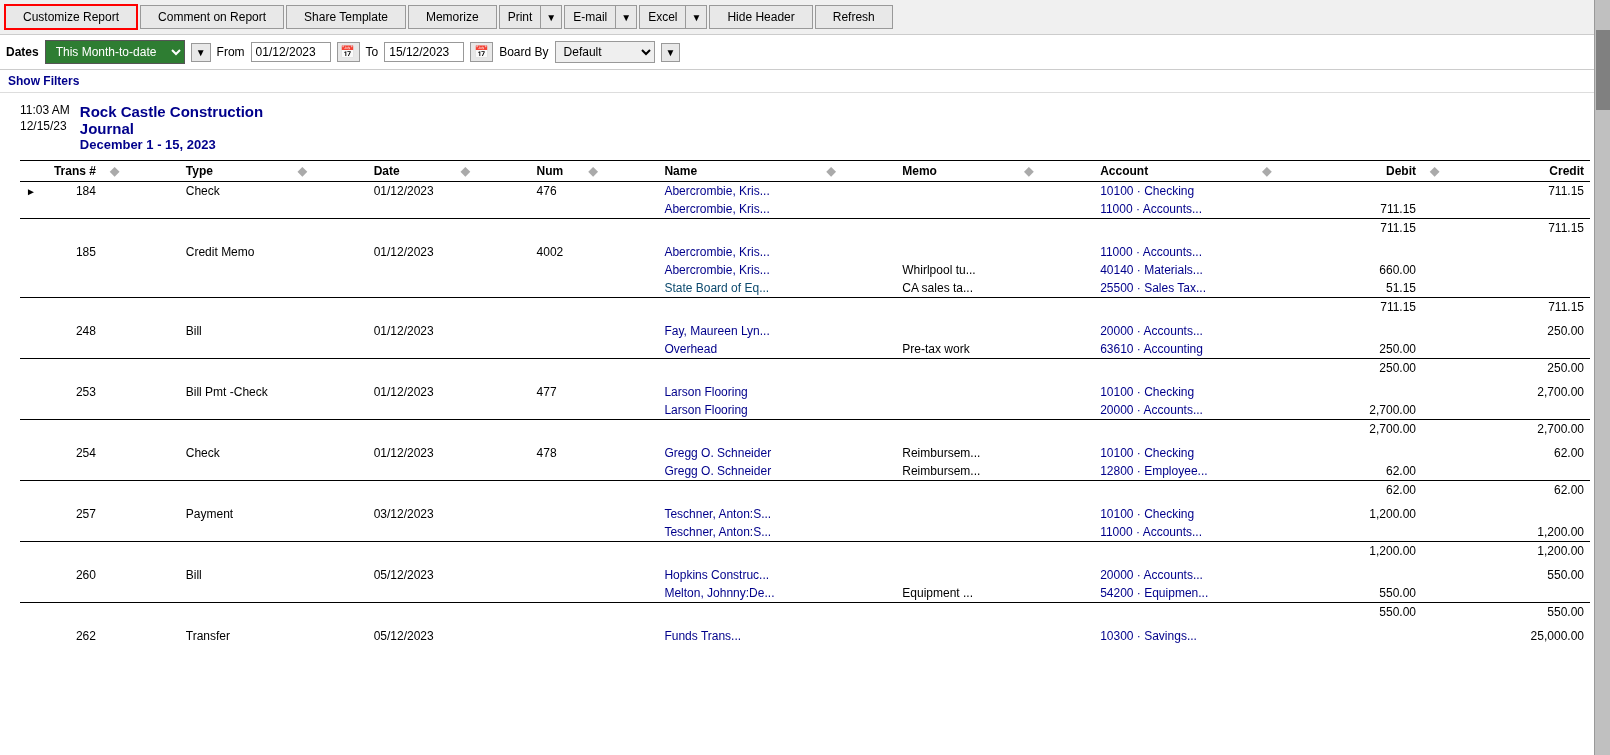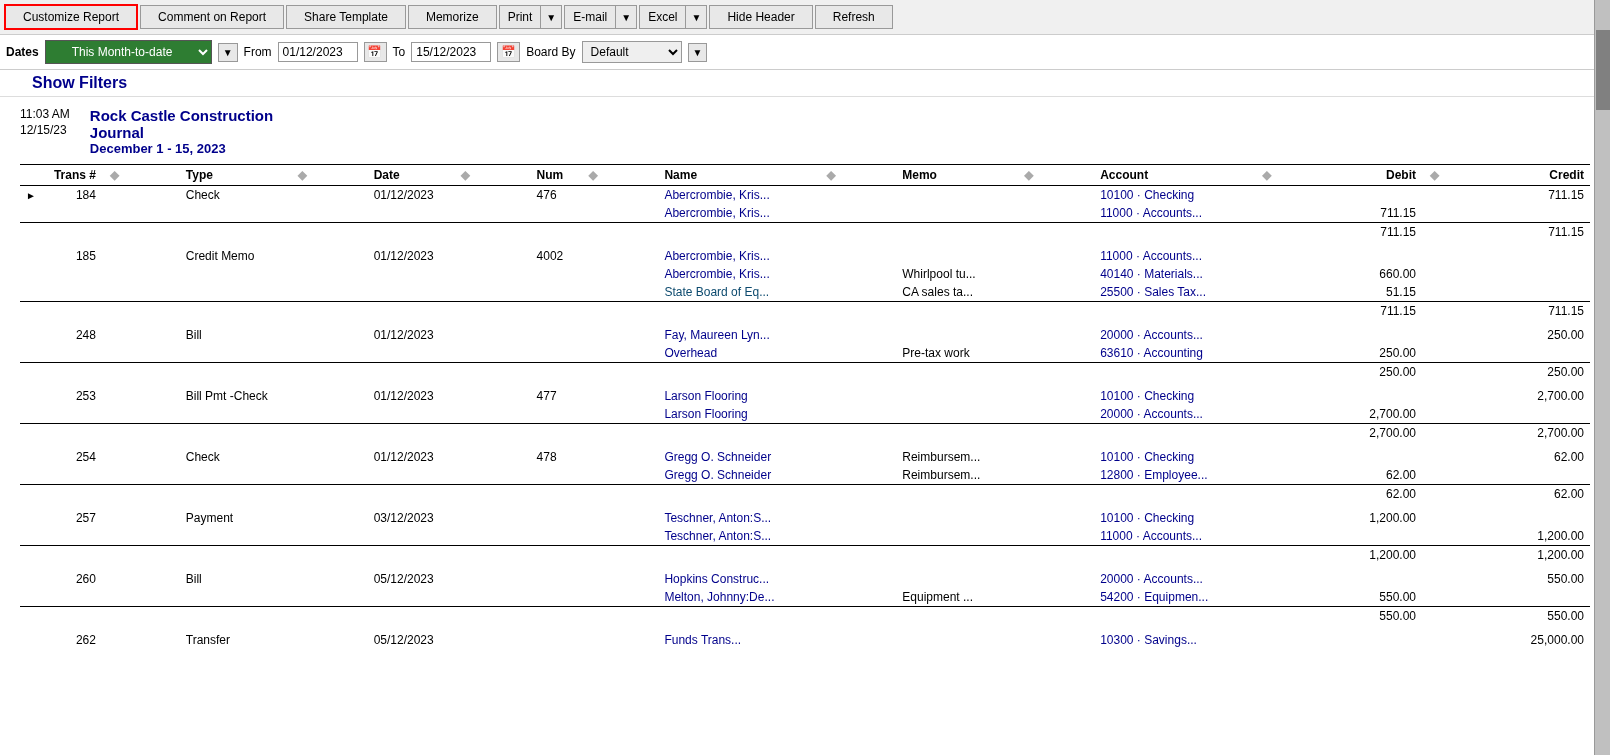--- a/index.html
+++ b/index.html
@@ -47,21 +47,21 @@
       align-items: center;
       padding: 5px 6px;
       border-bottom: 1px solid #ccc;
       gap: 6px;
       background: #fff;
     }
     .dates-label { font-size: 12px; font-weight: bold; }
     .dates-dropdown {
       background: #2e7d32;
       color: #fff;
-      padding: 3px 22px;
+      padding: 3px 6px;
       font-size: 12px;
       border: 1px solid #555;
       cursor: pointer;
       min-width: 140px;
     }
     .dates-arrow-btn {
       padding: 3px 4px;
       font-size: 10px;
       border: 1px solid #999;
       background: #e8e8e8;
@@ -89,25 +89,24 @@
       width: 100px;
     }
 
     
     #show-filters {
       padding: 4px 8px;
       border-bottom: 1px solid #ddd;
     }
     .show-filters-link {
       color: #00008b;
-      font-size: 16px;
+      font-size: 12px;
       text-decoration: none;
       cursor: pointer;
       font-weight: bold;
-      margin-left: 24px;
     }
 
     
     #report-area {
       padding: 10px 20px;
       overflow: auto;
       height: calc(100vh - 130px);
     }
 
     
@@ -217,21 +216,21 @@
     <option>Default</option>
   </select>
   <button class="dates-arrow-btn">▼</button>
 </div>
 
 <div id="show-filters">
   <a class="show-filters-link">Show Filters</a>
 </div>
 
 <div id="report-area">
-  <div style="float:left; margin-right: 20px;">
+  <div style="float:left; margin-right: 10px;">
     <div class="report-time">11:03 AM</div>
     <div class="report-date-label">12/15/23</div>
   </div>
 
   <div class="report-title-section">
     <div class="report-company">Rock Castle Construction</div>
     <div class="report-name">Journal</div>
     <div class="report-period">December 1 - 15, 2023</div>
   </div>
 

